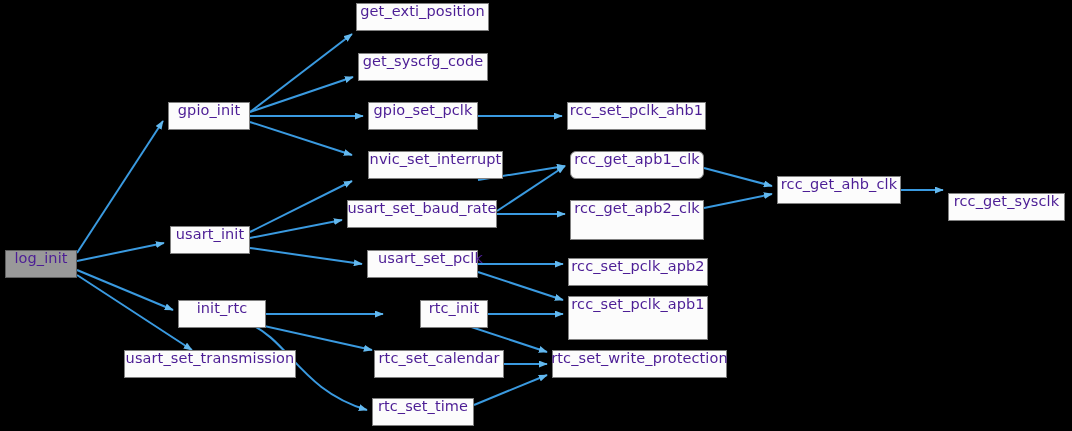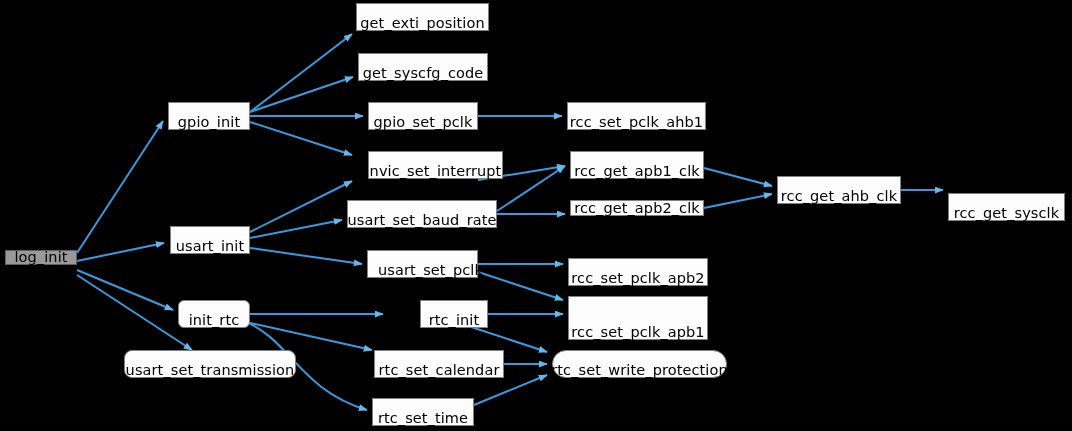--- a/index.html
+++ b/index.html
@@ -21,23 +21,23 @@
     top: 0;
     width: 1072px;
     height: 431px;
   }
   .node {
     position: absolute;
     box-sizing: border-box;
     background: #fcfcfc;
     border: 1px solid #808080;
     display: flex;
-    align-items: flex-end;
+    align-items: flex-start;
     justify-content: center;
-    color: #000000;
+    color: #4c1d95;
     font-size: 14.5px;
     line-height: 1;
     letter-spacing: 0.1px;
     white-space: nowrap;
     cursor: pointer;
   }
   .node.current {
     background: #999999;
     border: 1px solid #606060;
   }
@@ -81,33 +81,33 @@
         <path d="M456,314 L563,314" fill="none" stroke="#3a9ae0" stroke-width="2" marker-end="url(#arrowhead)"></path>
         <path d="M456,322 L547,352" fill="none" stroke="#3a9ae0" stroke-width="2" marker-end="url(#arrowhead)"></path>
         <path d="M488,364 L547,364" fill="none" stroke="#3a9ae0" stroke-width="2" marker-end="url(#arrowhead)"></path>
         <path d="M474,405 L547,375" fill="none" stroke="#3a9ae0" stroke-width="2" marker-end="url(#arrowhead)"></path>
         <path d="M704,168 L772,186" fill="none" stroke="#3a9ae0" stroke-width="2" marker-end="url(#arrowhead)"></path>
         <path d="M704,208 L772,194" fill="none" stroke="#3a9ae0" stroke-width="2" marker-end="url(#arrowhead)"></path>
         <path d="M901,190 L943,190" fill="none" stroke="#3a9ae0" stroke-width="2" marker-end="url(#arrowhead)"></path>
       </g>
   </svg>
   <div id="nodes-layer">
-      <div class="node current" style="left: 5px; top: 250px; width: 72px; height: 15px;">
+      <div class="node current" style="left: 5px; top: 250px; width: 72px; height: 28px;">
         <span class="node-label">log_init</span>
       </div>
       <div class="node" style="left: 168px; top: 102px; width: 82px; height: 28px;">
         <span class="node-label">gpio_init</span>
       </div>
       <div class="node" style="left: 170px; top: 226px; width: 80px; height: 28px;">
         <span class="node-label">usart_init</span>
       </div>
-      <div class="node" style="left: 178px; top: 300px; width: 72px; height: 28px; border-radius: 6px;">
+      <div class="node" style="left: 178px; top: 300px; width: 88px; height: 28px;">
         <span class="node-label">init_rtc</span>
       </div>
-      <div class="node" style="left: 124px; top: 350px; width: 172px; height: 28px; border-radius: 8px;">
+      <div class="node" style="left: 124px; top: 350px; width: 172px; height: 28px;">
         <span class="node-label">usart_set_transmission</span>
       </div>
       <div class="node" style="left: 356px; top: 3px; width: 133px; height: 28px;">
         <span class="node-label">get_exti_position</span>
       </div>
       <div class="node" style="left: 358px; top: 53px; width: 130px; height: 28px;">
         <span class="node-label">get_syscfg_code</span>
       </div>
       <div class="node" style="left: 368px; top: 102px; width: 110px; height: 28px;">
         <span class="node-label">gpio_set_pclk</span>
@@ -126,33 +126,33 @@
       </div>
       <div class="node" style="left: 338px; top: 350px; width: 130px; height: 28px; margin-left: 36px;">
         <span class="node-label">rtc_set_calendar</span>
       </div>
       <div class="node" style="left: 372px; top: 398px; width: 102px; height: 28px;">
         <span class="node-label">rtc_set_time</span>
       </div>
       <div class="node" style="left: 567px; top: 102px; width: 139px; height: 28px;">
         <span class="node-label">rcc_set_pclk_ahb1</span>
       </div>
-      <div class="node" style="left: 570px; top: 151px; width: 134px; height: 28px;">
+      <div class="node" style="left: 570px; top: 151px; width: 134px; height: 28px; border-radius: 6px;">
         <span class="node-label">rcc_get_apb1_clk</span>
       </div>
-      <div class="node" style="left: 570px; top: 200px; width: 134px; height: 16px;">
+      <div class="node" style="left: 570px; top: 200px; width: 134px; height: 40px;">
         <span class="node-label">rcc_get_apb2_clk</span>
       </div>
       <div class="node" style="left: 568px; top: 250px; width: 140px; height: 28px; margin-top: 8px;">
         <span class="node-label">rcc_set_pclk_apb2</span>
       </div>
       <div class="node" style="left: 568px; top: 296px; width: 140px; height: 44px;">
         <span class="node-label">rcc_set_pclk_apb1</span>
       </div>
-      <div class="node" style="left: 552px; top: 350px; width: 175px; height: 28px; border-radius: 14px;">
+      <div class="node" style="left: 552px; top: 350px; width: 175px; height: 28px;">
         <span class="node-label">rtc_set_write_protection</span>
       </div>
       <div class="node" style="left: 777px; top: 176px; width: 124px; height: 28px;">
         <span class="node-label">rcc_get_ahb_clk</span>
       </div>
       <div class="node" style="left: 948px; top: 193px; width: 117px; height: 28px;">
         <span class="node-label">rcc_get_sysclk</span>
       </div>
     </div>
 </div>

